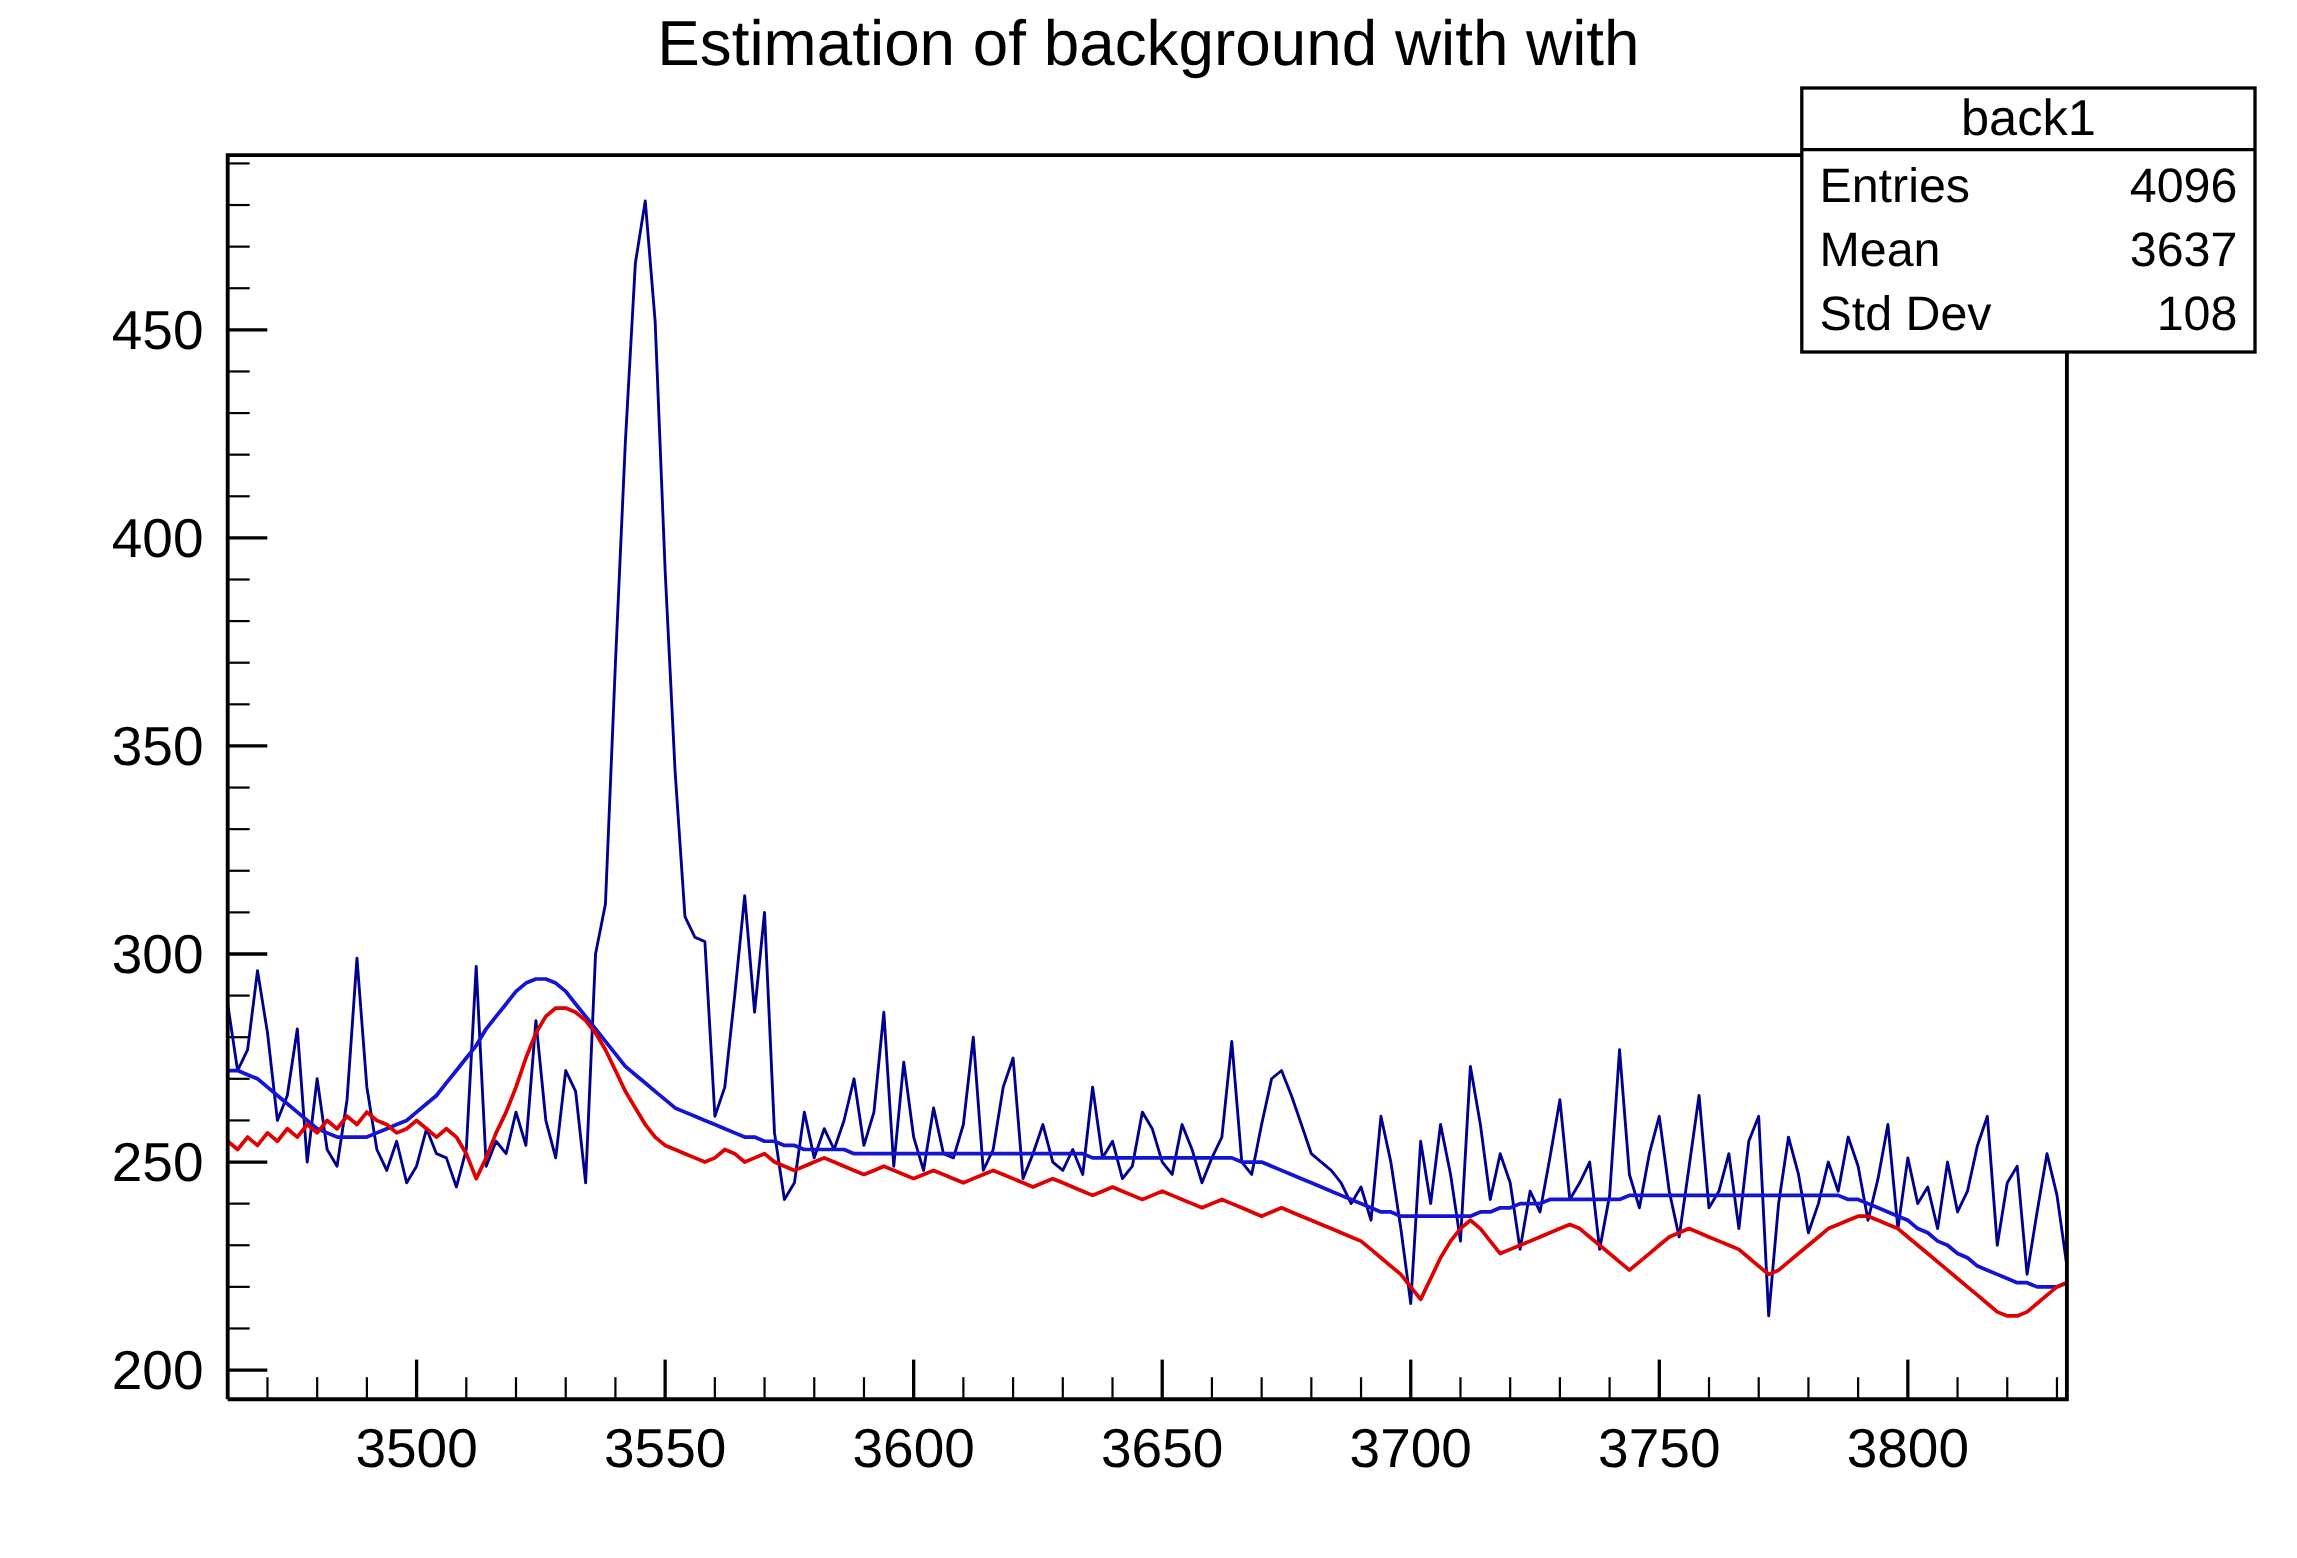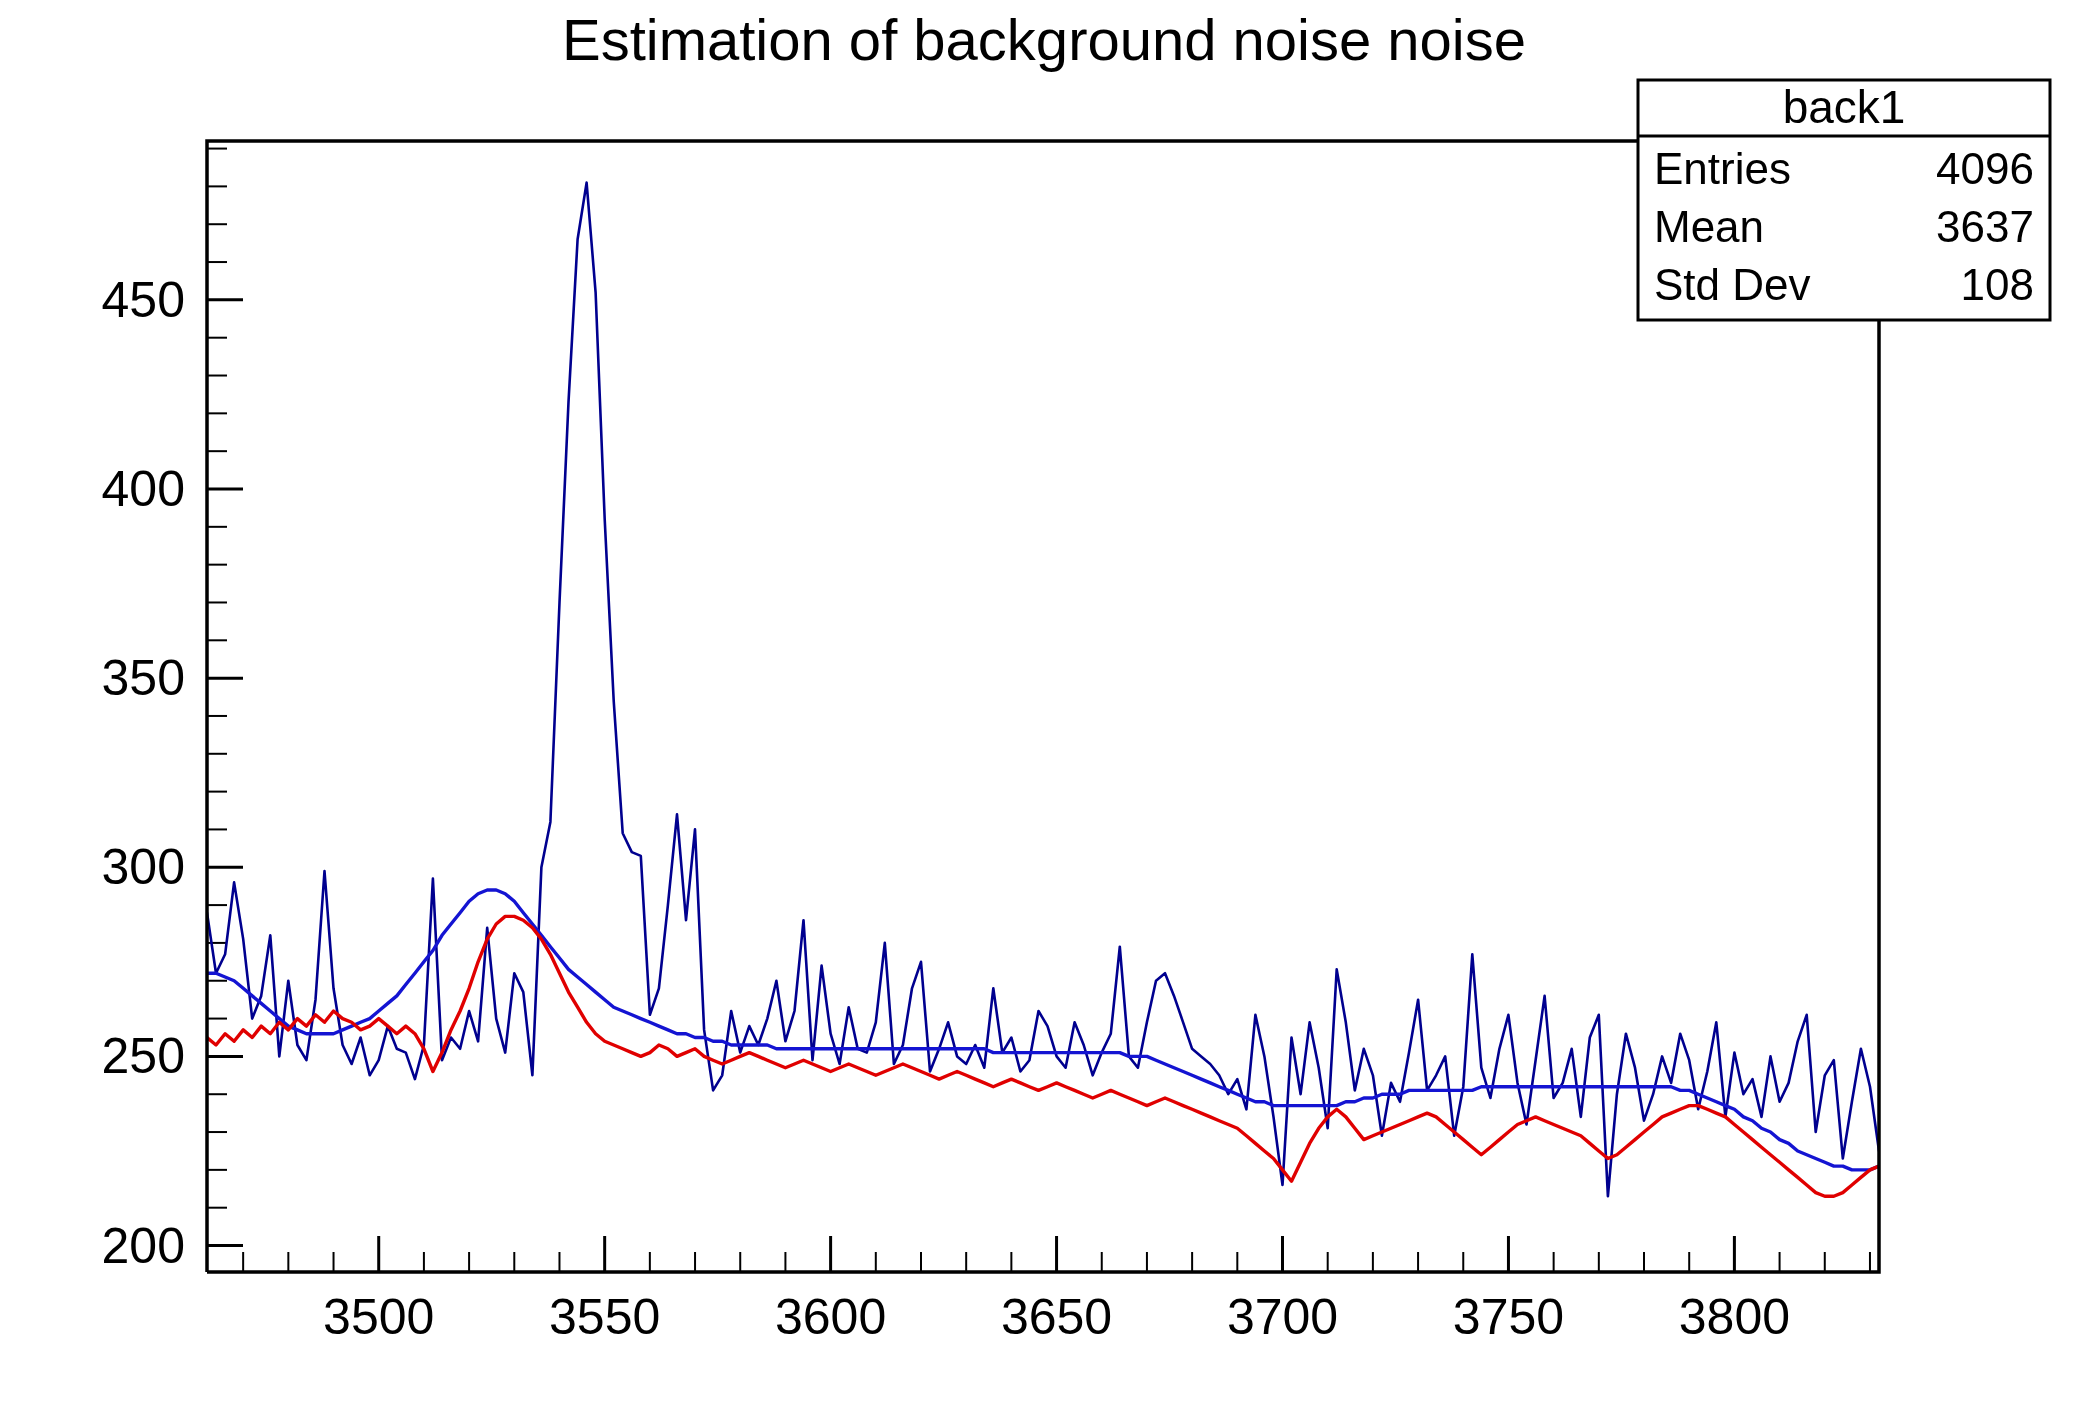--- a/index.html
+++ b/index.html
@@ -50,21 +50,21 @@
     font-family: "Liberation Sans", sans-serif;
     font-size: 46px;
     fill: #000000;
   }
 </style>
 </head>
 <body>
 
 <div id="canvas-root">
 
-  <div id="plot-title">Estimation of background noise noise</div>
+  <div id="plot-title">Estimation of background with with</div>
 
   <svg id="chart-svg" width="2088" height="1416">
     <g id="minor-ticks">
         <line x1="207" y1="1207.695652173913" x2="227" y2="1207.695652173913" stroke="#000000" stroke-width="2"></line>
         <line x1="207" y1="1169.8695652173913" x2="227" y2="1169.8695652173913" stroke="#000000" stroke-width="2"></line>
         <line x1="207" y1="1132.0434782608695" x2="227" y2="1132.0434782608695" stroke="#000000" stroke-width="2"></line>
         <line x1="207" y1="1094.2173913043478" x2="227" y2="1094.2173913043478" stroke="#000000" stroke-width="2"></line>
         <line x1="207" y1="1018.5652173913044" x2="227" y2="1018.5652173913044" stroke="#000000" stroke-width="2"></line>
         <line x1="207" y1="980.7391304347826" x2="227" y2="980.7391304347826" stroke="#000000" stroke-width="2"></line>
         <line x1="207" y1="942.9130434782609" x2="227" y2="942.9130434782609" stroke="#000000" stroke-width="2"></line>

